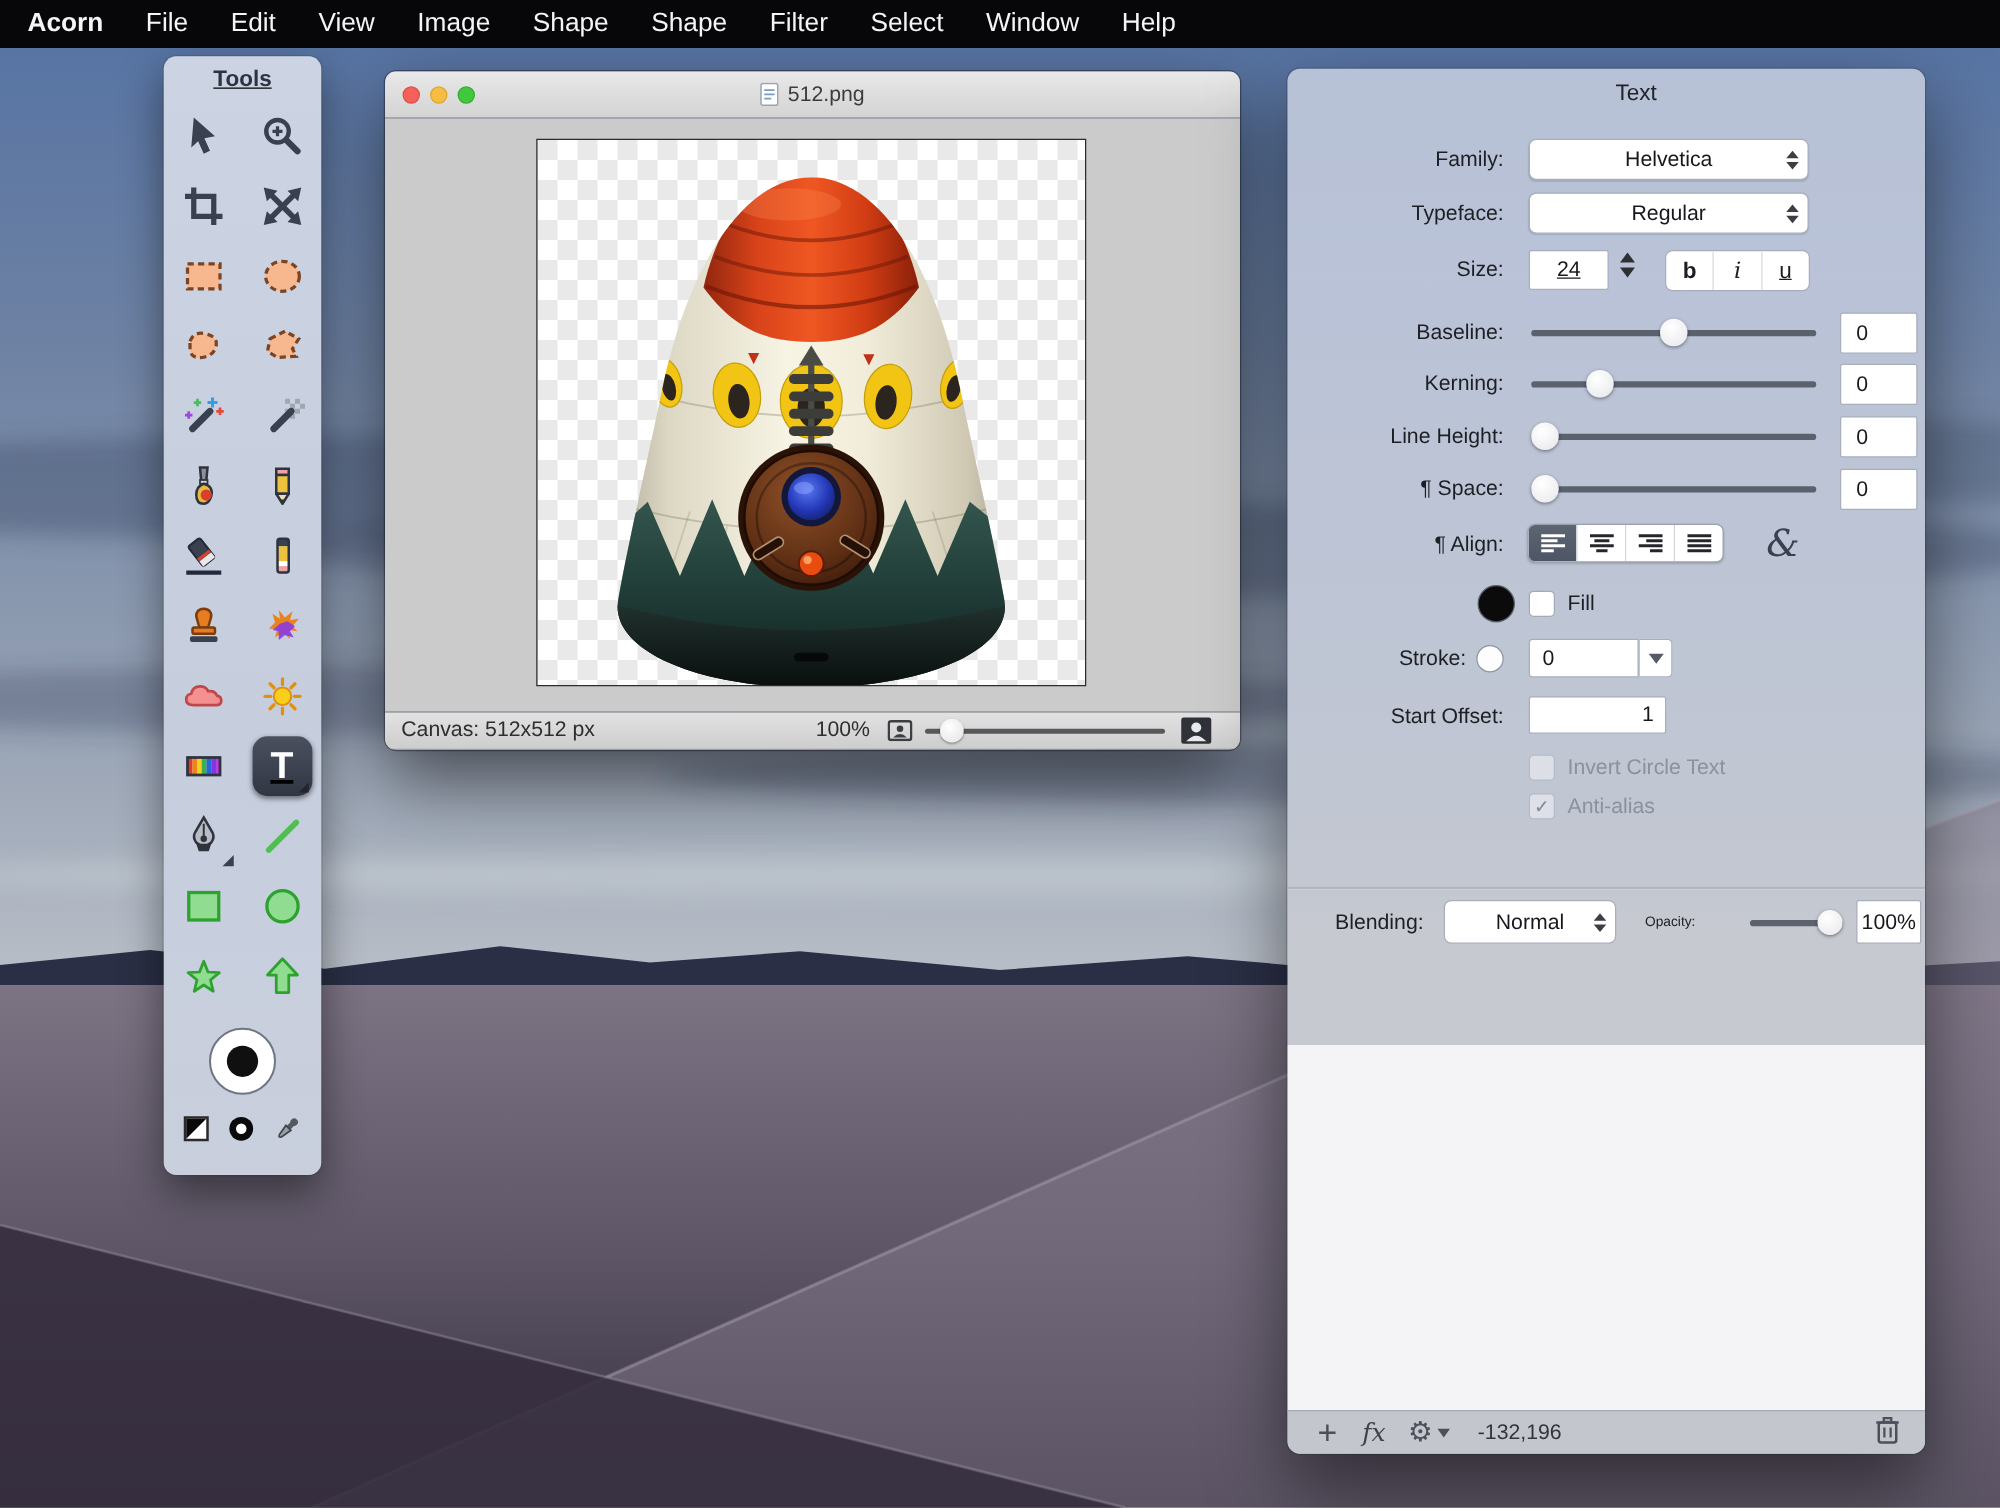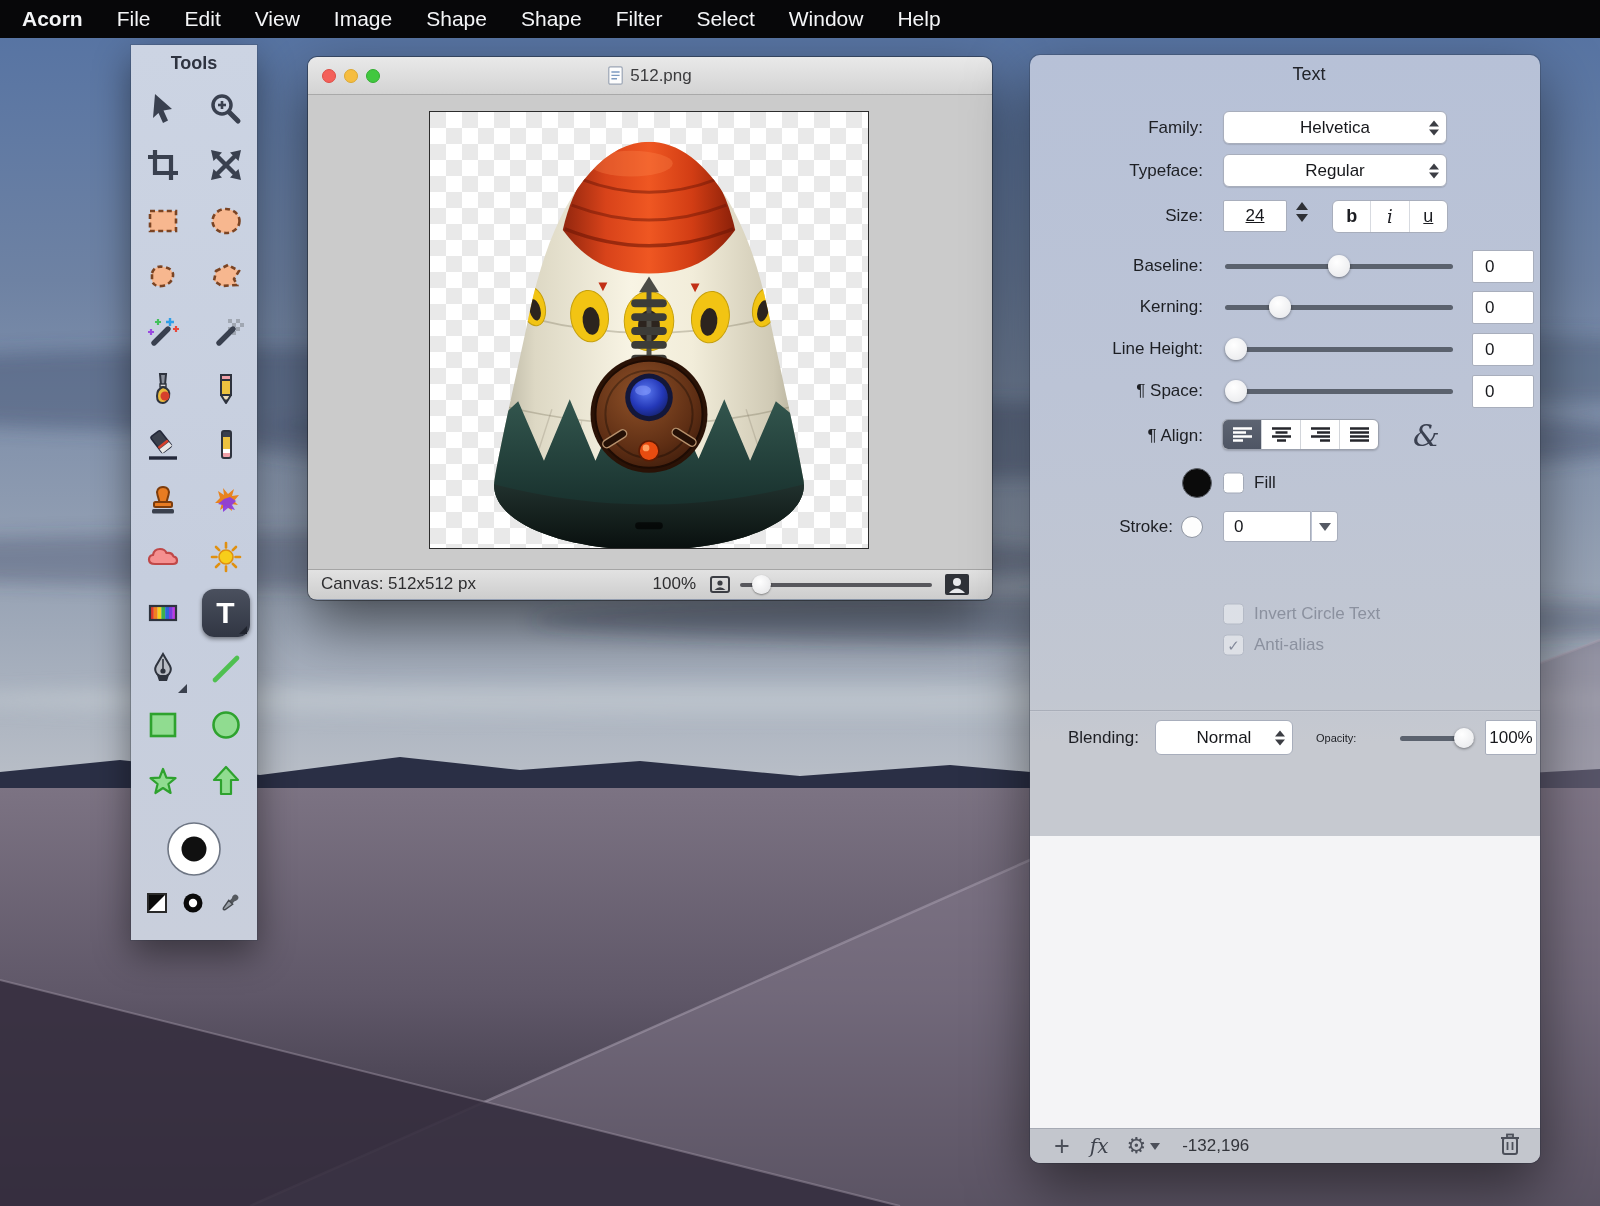--- a/index.html
+++ b/index.html
@@ -11,22 +11,22 @@
 
   
   #menubar { position:absolute; top:0; left:0; right:0; height:38px; background:#070709;
              display:flex; align-items:center; z-index:60; }
   #menubar .mitem { color:#f4f5f7; font-size:21px; padding:0 17px; line-height:38px; cursor:default; }
   #menubar .mitem.app { font-weight:bold; padding-left:22px; }
 
   
   #tools { position:absolute; left:131px; top:45px; width:126px; height:895px;
            background:linear-gradient(180deg,#ccd4e3 0%,#c6cede 60%,#c9cfdc 100%);
-           border-radius:0; box-shadow:0 14px 34px rgba(0,0,0,.45), 0 0 0 1px rgba(60,70,90,.25);
-           z-index:40; }
+           border-radius:10px; box-shadow:0 14px 34px rgba(0,0,0,.45), 0 0 0 1px rgba(60,70,90,.25);
+           z-index:40;text-decoration:underline; }
   #tools .ttitle { text-align:center; font-size:18px; font-weight:bold; color:#2e3340; padding-top:8px; height:36px; }
   #tools .tgrid { display:grid; grid-template-columns:1fr 1fr; grid-auto-rows:56px; justify-items:center; align-items:center; }
   .tcell { width:56px; height:52px; display:flex; align-items:center; justify-content:center; position:relative; cursor:default; }
   .tcell svg { display:block; }
   .tsel { width:48px; height:48px; border-radius:12px; background:linear-gradient(180deg,#4a505e,#313643);
           box-shadow:0 2px 4px rgba(0,0,0,.45); display:flex; align-items:center; justify-content:center;
           color:#fff; font-size:30px; font-weight:bold; position:relative; }
   .tsel .flick { position:absolute; right:3px; bottom:3px; width:0; height:0;
                  border-left:8px solid transparent; border-bottom:8px solid #20242e; }
   .corner-flick { position:absolute; right:4px; bottom:2px; width:0; height:0;
@@ -715,20 +715,26 @@
       <span class="pLabel" style="right:367px">Stroke:</span>
       <span class="cwell" style="left:151px;top:7px;width:22px;height:22px;background:#fdfdfd;border:1.5px solid #8e95a2"></span>
       <div class="field combo">
           <span>0</span>
         </div>
       <div class="combo-btn">
           <span class="dn"></span>
         </div>
     </div>
 
+    <div class="pRow" style="top:500px">
+      <span class="pLabel">Start Offset:</span>
+      <div class="field offset-field">
+          <span>1</span>
+        </div>
+    </div>
 
     <div class="pRow" style="top:544px;height:30px">
       <span class="checkbox dis">
           <span class="ck">✓</span>
         </span>
       <span class="cklabel dim">Invert Circle Text</span>
     </div>
 
     <div class="pRow" style="top:575px;height:30px">
       <span class="checkbox dis on">

